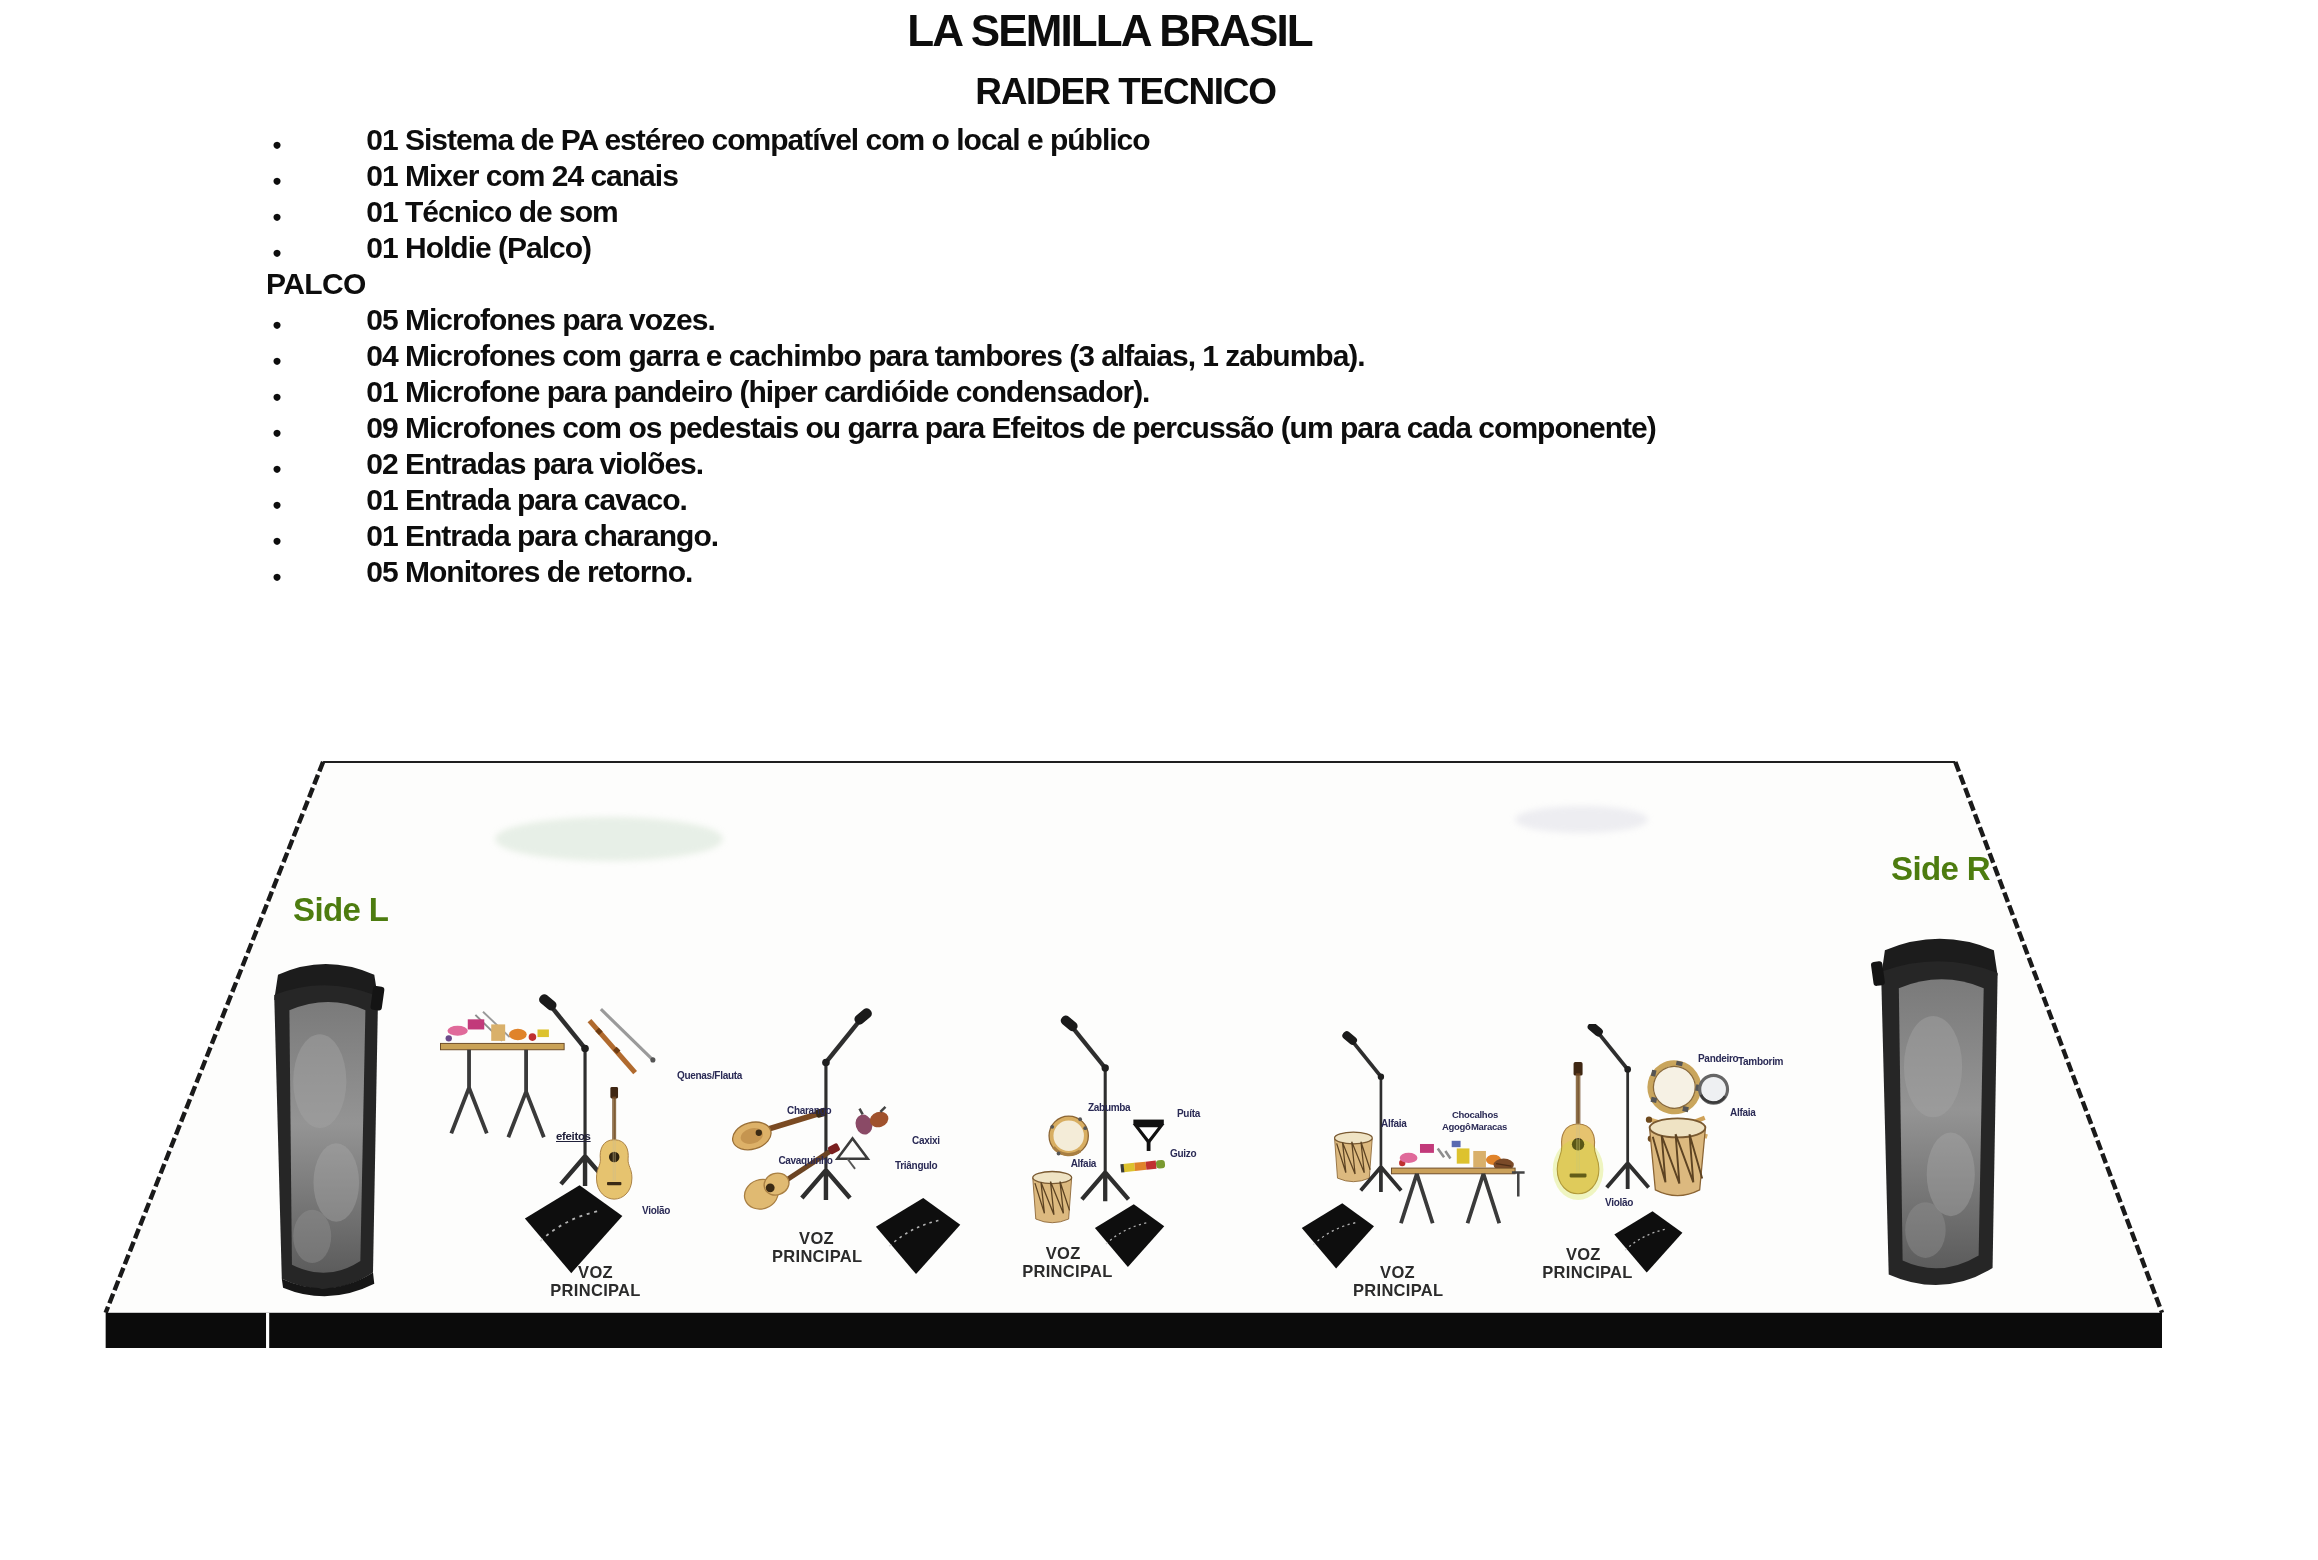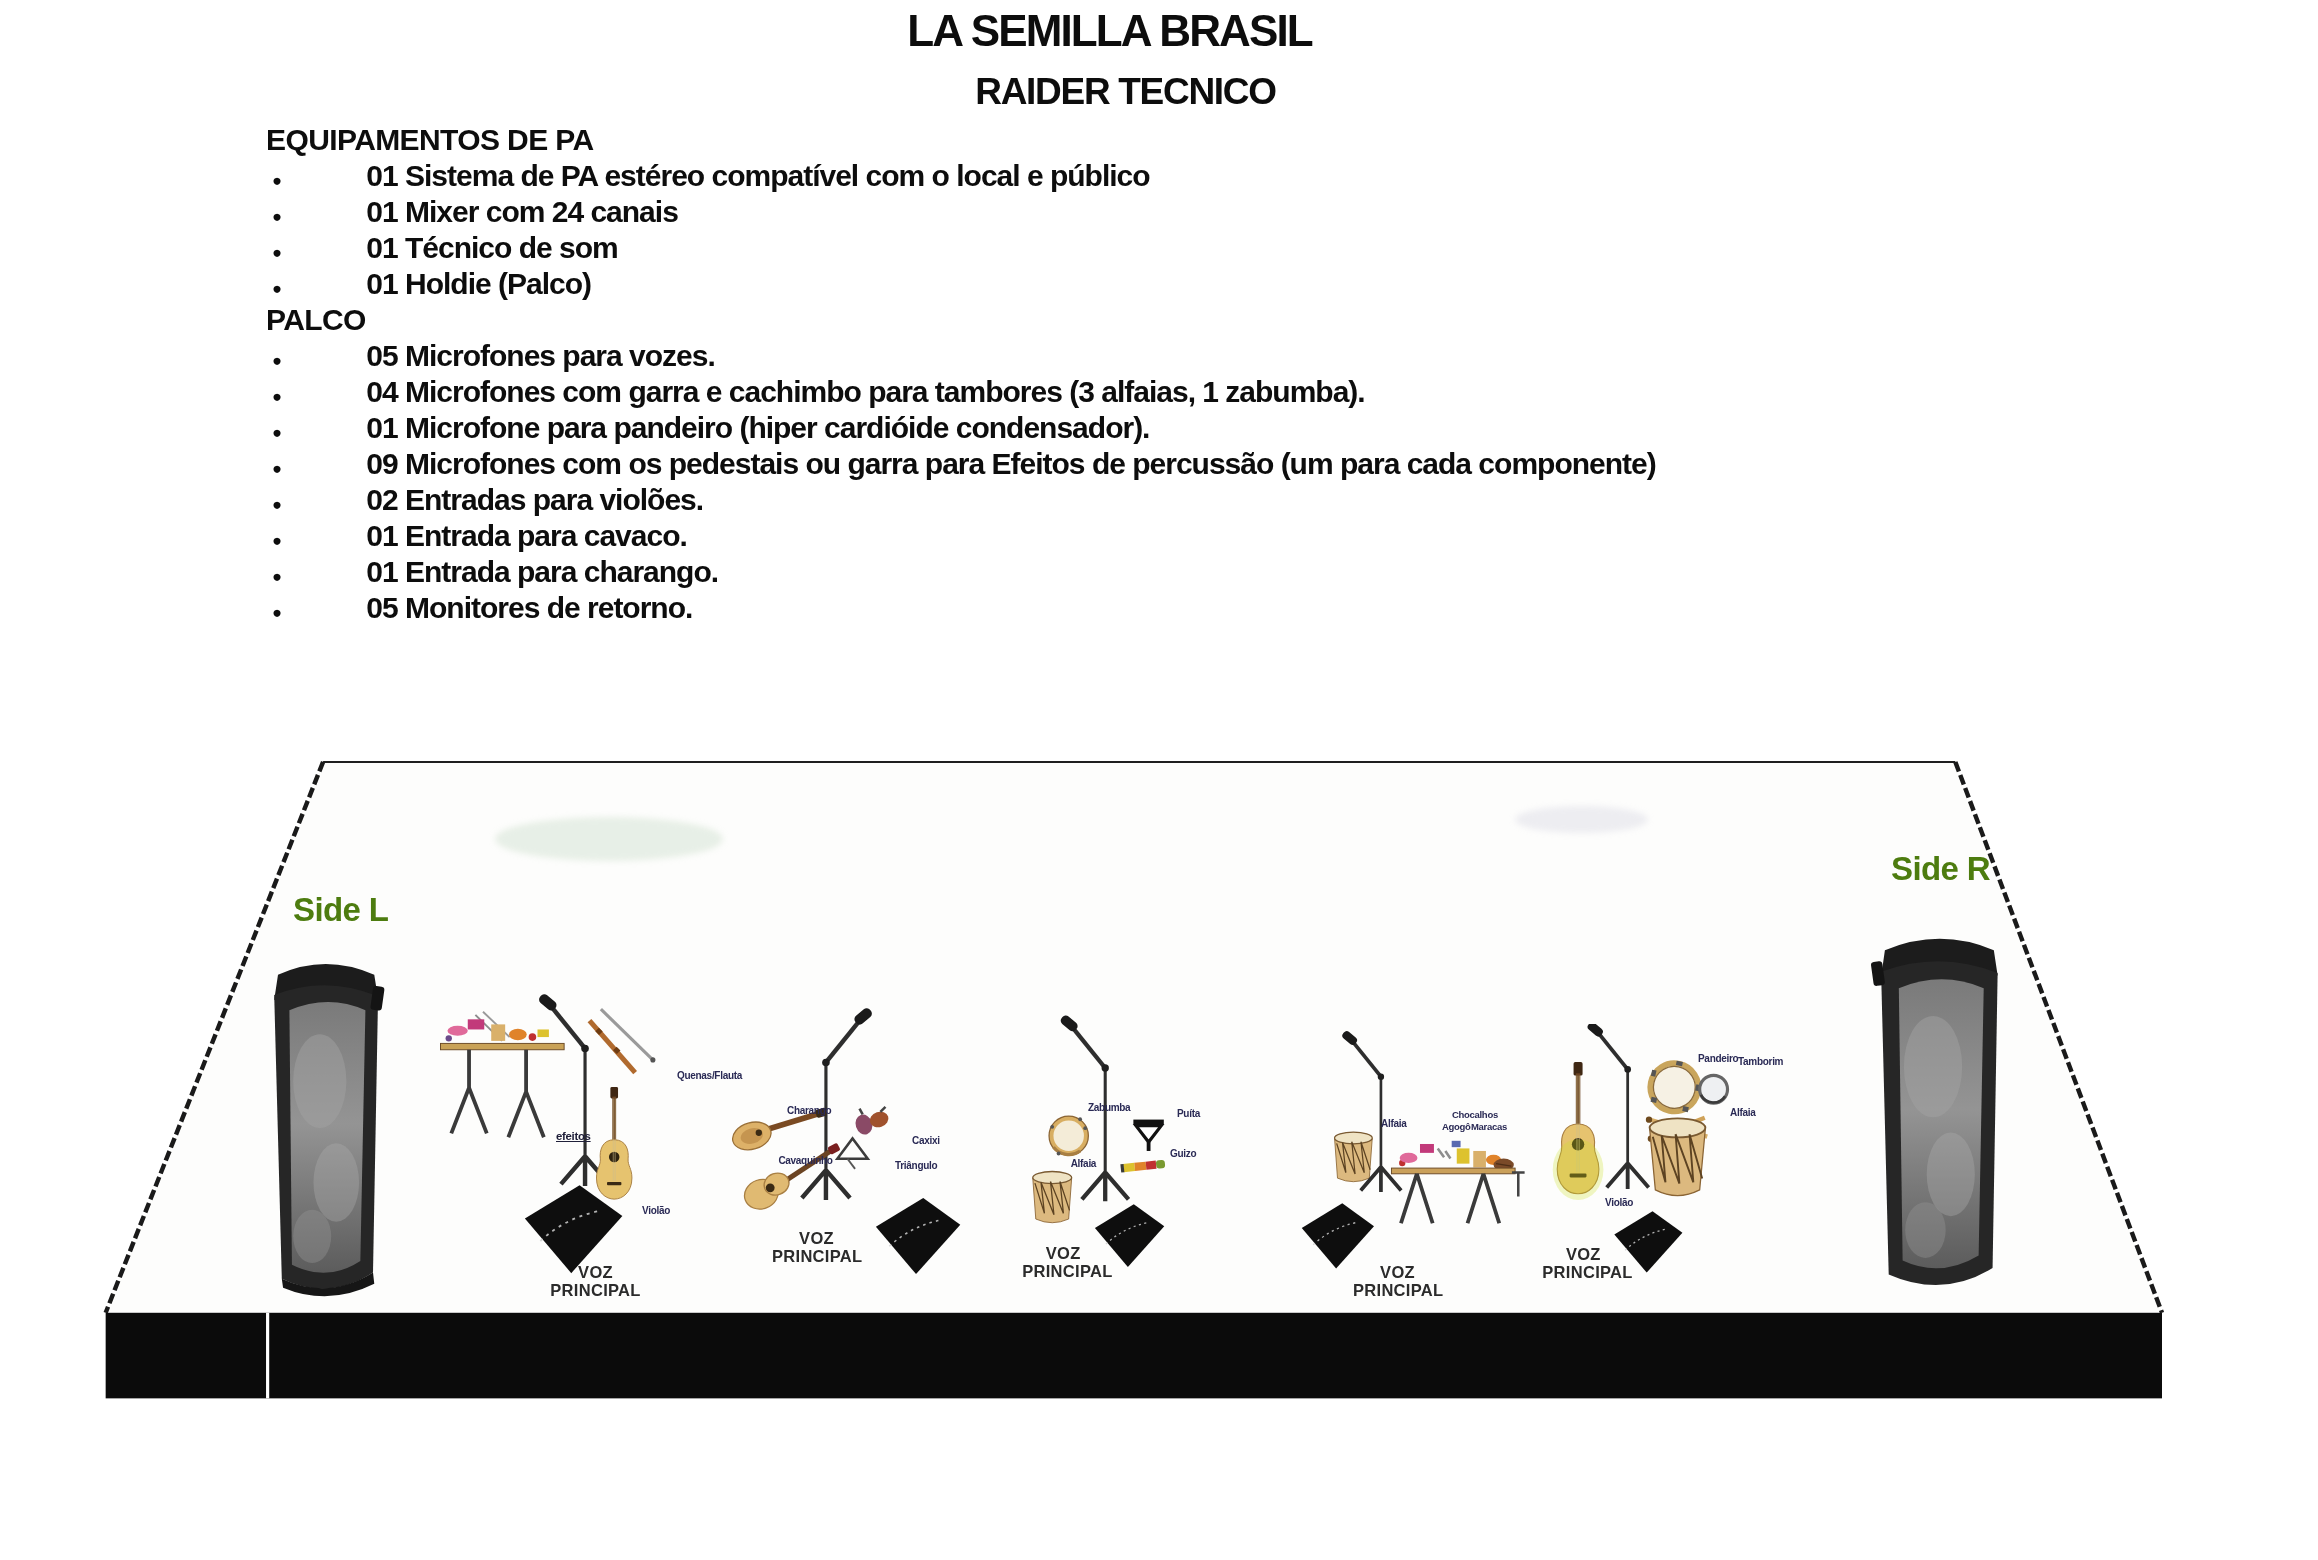--- a/index.html
+++ b/index.html
@@ -1,16 +1,16 @@
 <!DOCTYPE html>
 <html style="font-size:10px"><head>
 <meta charset="utf-8">
 <style>
   html,body{margin:0;padding:0;background:#ffffff;}
-  .page{position:relative;width:2319px;height:1560px;background:#ffffff;overflow:hidden;
+  .page{position:relative;width:2319px;height:1348px;background:#ffffff;overflow:hidden;
         font-family:"Liberation Sans",sans-serif;font-weight:bold;color:#0d0d0d;}
   .title{position:absolute;left:0;top:6.3px;width:2219px;text-align:center;
          font-size:44px;letter-spacing:-1.9px;}
   .subtitle{position:absolute;left:0;top:55px;width:2219px;text-align:center;
             font-size:37px;letter-spacing:-1.3px;}
   .lists{position:absolute;left:266px;top:122px;width:1680px;}
   .row{display:flex;align-items:baseline;height:36px;line-height:36px;}
   .sec-heading{font-size:30px;letter-spacing:-0.6px;}
   .blt{width:94px;padding-left:6.3px;font-size:16.5px;line-height:36px;}
   .it{font-size:30px;letter-spacing:-1px;white-space:nowrap;}
@@ -77,21 +77,20 @@
         <ellipse cx="50" cy="19" rx="45" ry="14" fill="#efe3c4" stroke="#7a5a32" stroke-width="3"></ellipse>
         <path d="M10,32 L32,102 M32,102 L24,30 M24,30 L54,105 M54,105 L46,28 M46,28 L76,102 M76,102 L68,28 M68,28 L90,95" stroke="#5d4322" stroke-width="3" fill="none"></path>
       </symbol>
     </defs>
   </svg>
 
   <h1 class="title" style="margin:0">LA SEMILLA BRASIL</h1>
   <h2 class="subtitle" style="margin:16px">RAIDER TECNICO</h2>
 
   <section class="lists">
-    <div class="row sec-heading">EQUIPAMENTOS DE PA</div>
     <div class="row">
         <span class="blt">●</span>
         <span class="it">01 Sistema de PA estéreo compatível com o local e público</span>
       </div>
     <div class="row">
         <span class="blt">●</span>
         <span class="it">01 Mixer com 24 canais</span>
       </div>
     <div class="row">
         <span class="blt">●</span>

